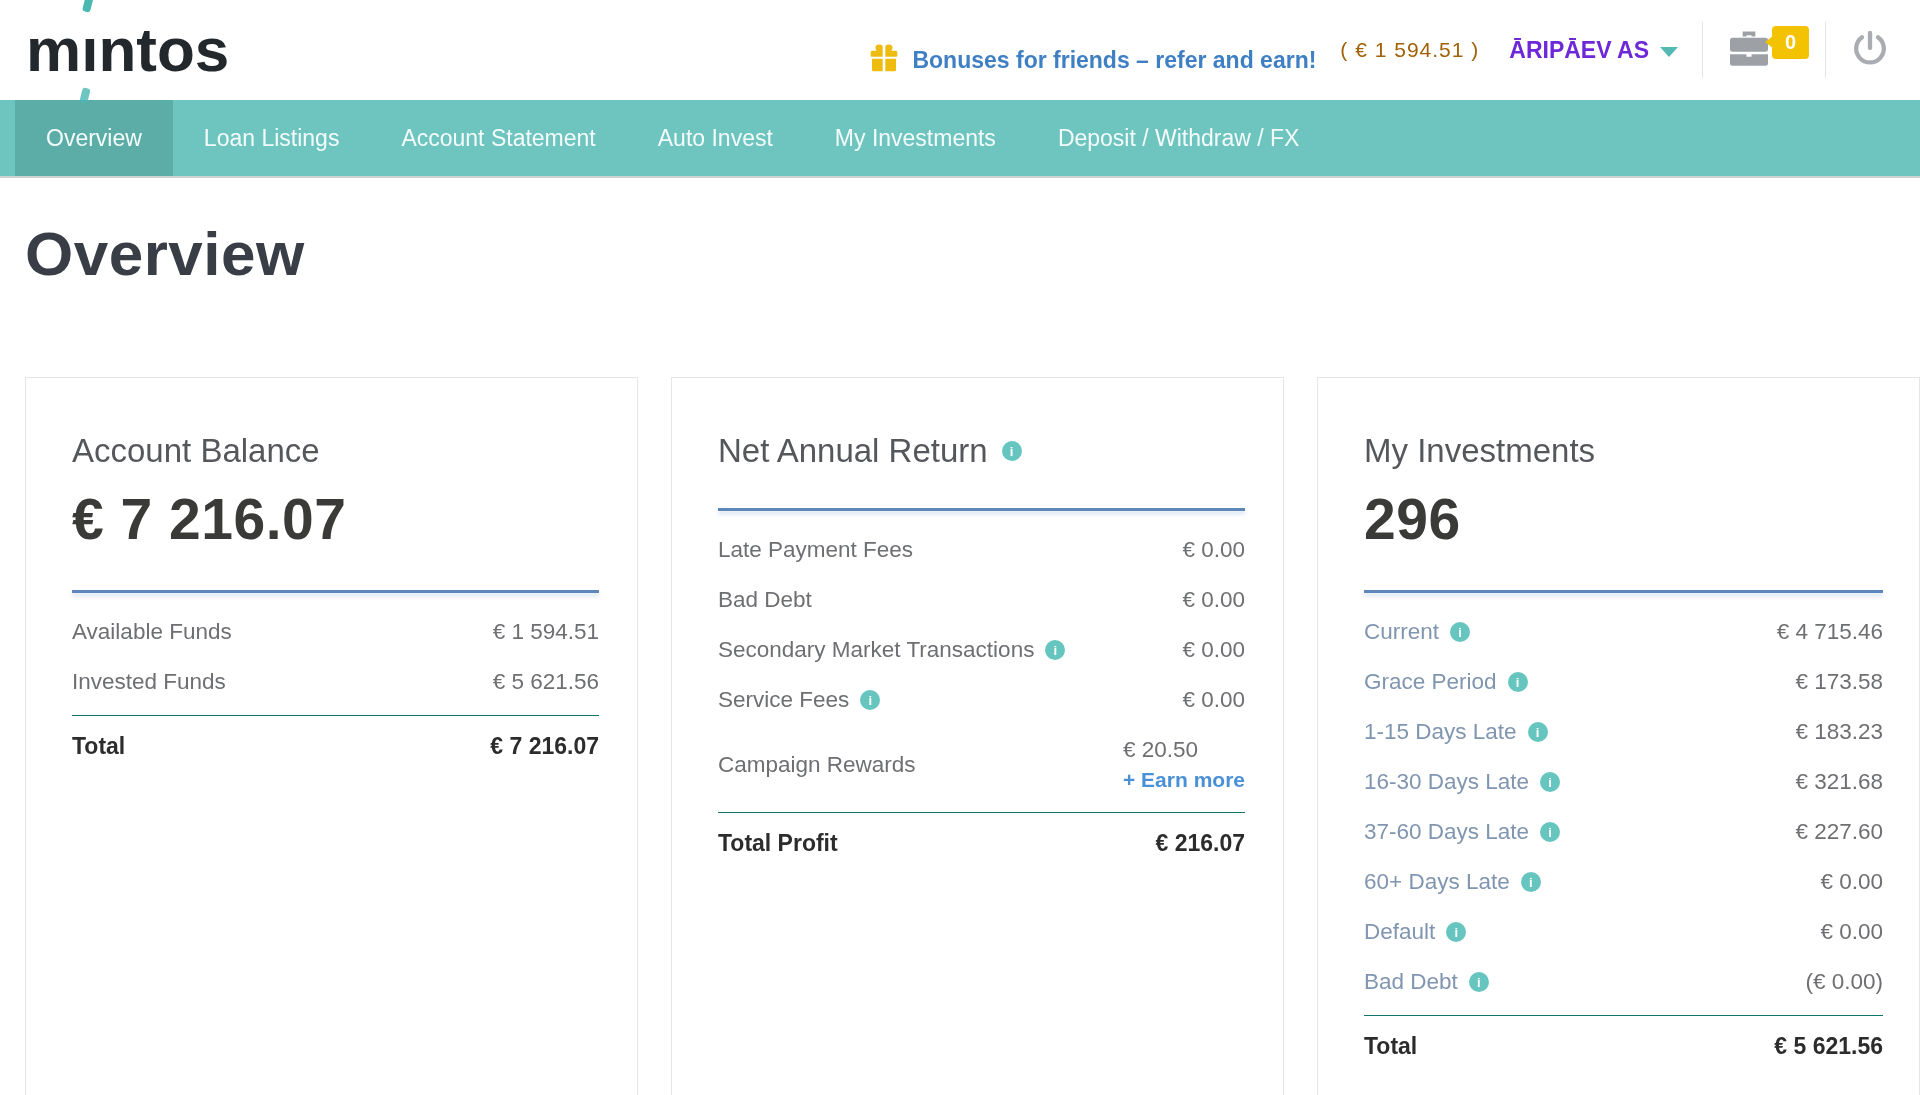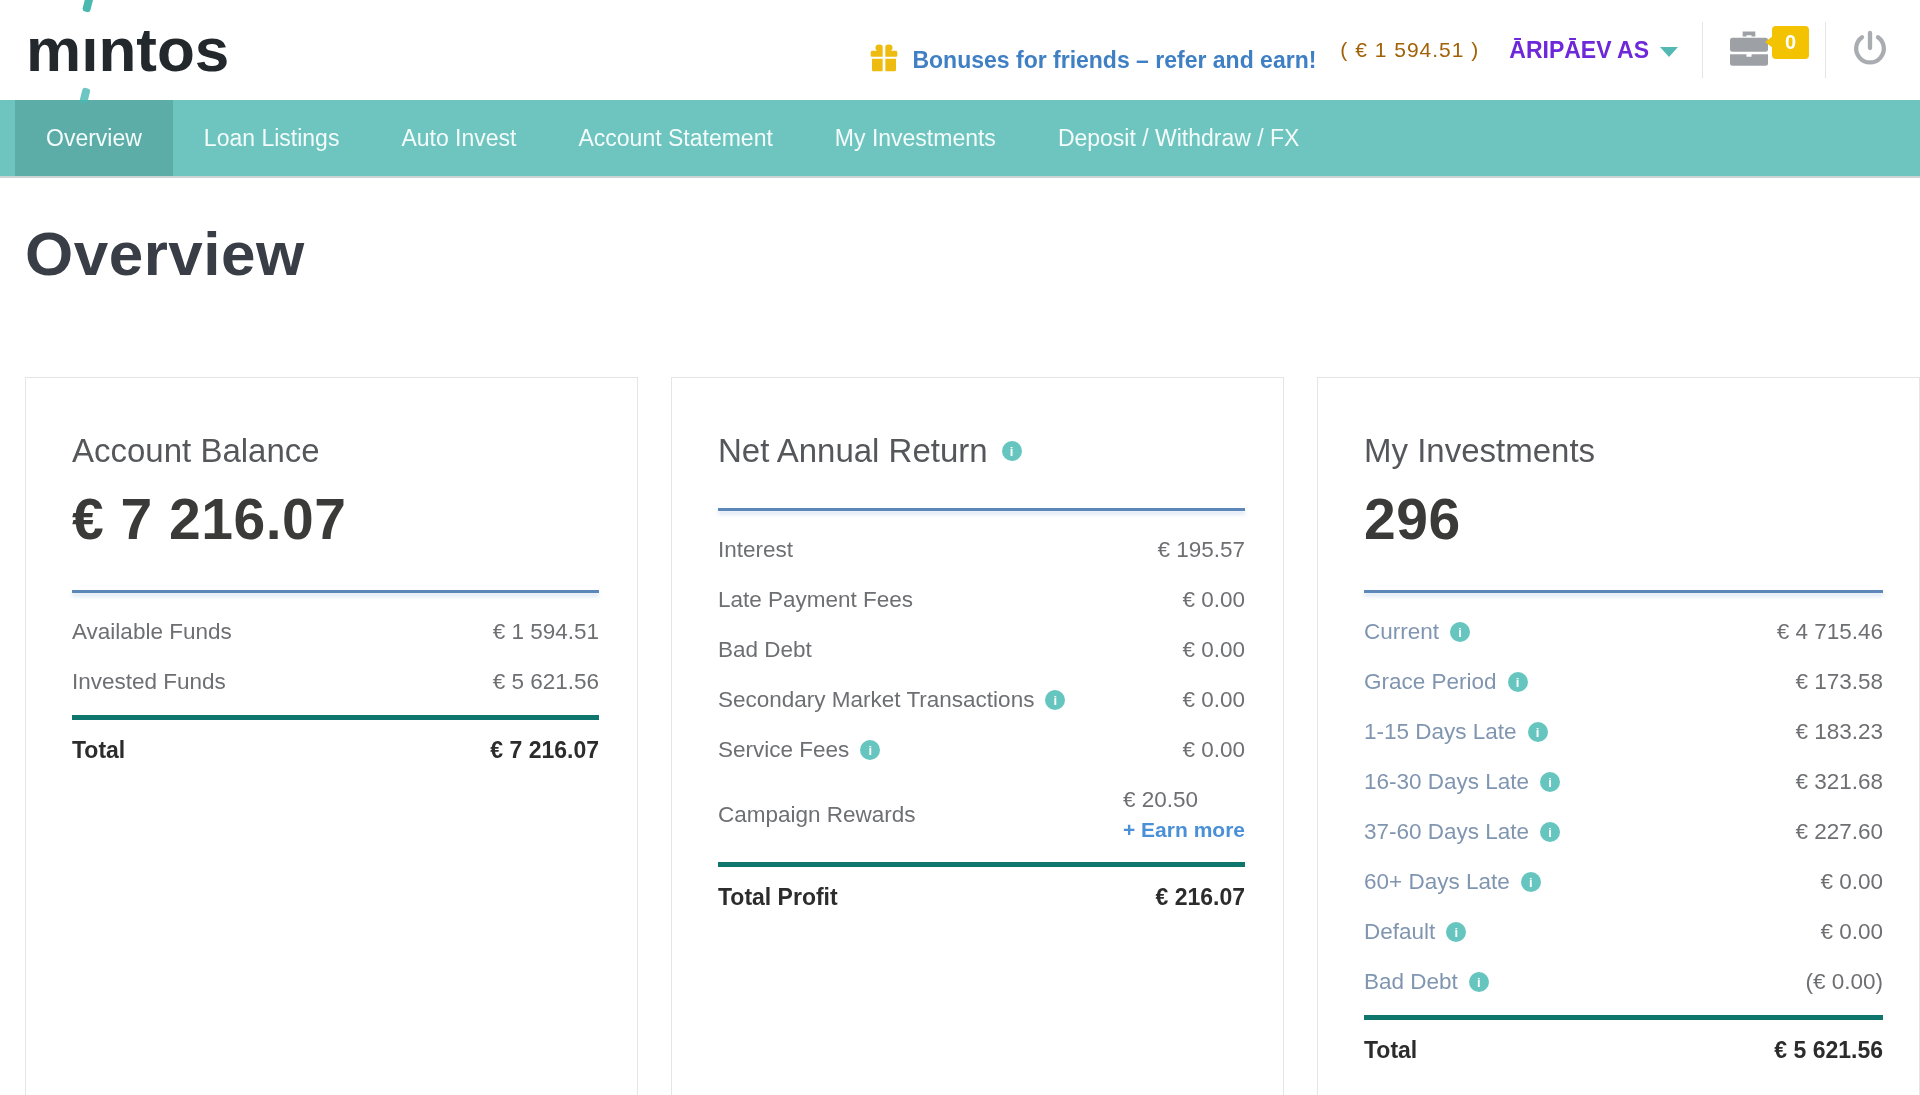--- a/index.html
+++ b/index.html
@@ -43,21 +43,21 @@
   .card-value { font-size:57px; font-weight:700; color:#3a3a39; margin-top:16px; letter-spacing:.5px; }
   .blue-divider { border-top:3px solid #5d87b8; box-shadow:0 3px 4px rgba(120,160,210,.35); margin:38px 0 14px 0; }
 
   .row { display:flex; justify-content:space-between; align-items:center; padding:12px 0; font-size:22.5px; color:#6e6f72; }
   .row-label { display:flex; align-items:center; gap:11px; }
   .card.linky .row-label { color:#8095b0; cursor:pointer; }
   .info-icon { width:20px; height:20px; border-radius:50%; background:#66c6bf; color:#fff; font-size:13px; font-weight:700; display:inline-flex; align-items:center; justify-content:center; cursor:pointer; flex:0 0 auto; }
   .row-value { text-align:right; white-space:nowrap; display:flex; flex-direction:column; align-items:flex-start; }
   .row-link { color:#4a90d6; font-size:21px; margin-top:5px; text-decoration:none; cursor:pointer;font-weight:bold; }
 
-  .total-row { display:flex; justify-content:space-between; border-top:5px solid #0f766e; margin-top:8px; padding:17px 0; font-size:23px; font-weight:700; color:#2c2c2c; }
+  .total-row { display:flex; justify-content:space-between; border-top:1px solid #0f766e; margin-top:8px; padding:17px 0; font-size:23px; font-weight:700; color:#2c2c2c; }
 </style>
 </head>
 <body>
 
 <div class="header">
   <div class="logo">
     <span>m</span>
       <span class="logo-i"><span>ı</span><span class="tick-top"></span><span class="tick-bottom"></span></span>
       <span>ntos</span>
   </div>
@@ -108,22 +108,22 @@
           <path d="M7.2 5.6a8.3 8.3 0 1 0 9.6 0"></path>
         </svg>
       </span>
     </div>
   </div>
 </div>
 
 <div class="nav">
   <a class="nav-item active">Overview</a>
   <a class="nav-item">Loan Listings</a>
+  <a class="nav-item">Account Statement</a>
   <a class="nav-item">Auto Invest</a>
-  <a class="nav-item">Account Statement</a>
   <a class="nav-item">My Investments</a>
   <a class="nav-item">Deposit / Withdraw / FX</a>
 </div>
 
 <div class="content">
   <h1 class="page-title">Overview</h1>
 
   <div class="cards">
 
     <div class="card">
@@ -161,30 +161,20 @@
       </div>
     </div>
 
     <div class="card">
       <div class="card-title">
         <span>Net Annual Return</span>
         <span class="info-icon">i</span>
       </div>
       <div class="blue-divider"></div>
       <div>
-  <div class="row">
-    <span class="row-label">
-      <span class="label-text">Interest</span>
-
-    </span>
-    <span class="row-value">
-      <span class="value-text">€ 195.57</span>
-
-    </span>
-  </div>
 
   <div class="row">
     <span class="row-label">
       <span class="label-text">Late Payment Fees</span>
 
     </span>
     <span class="row-value">
       <span class="value-text">€ 0.00</span>
 
     </span>

